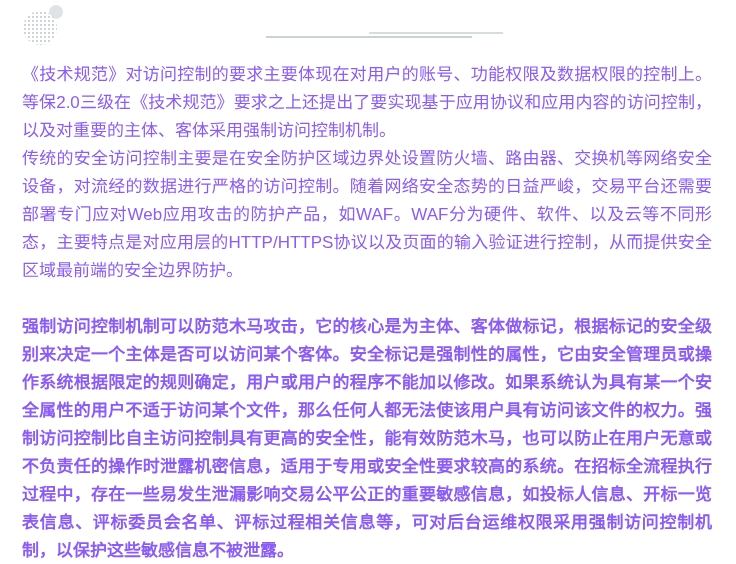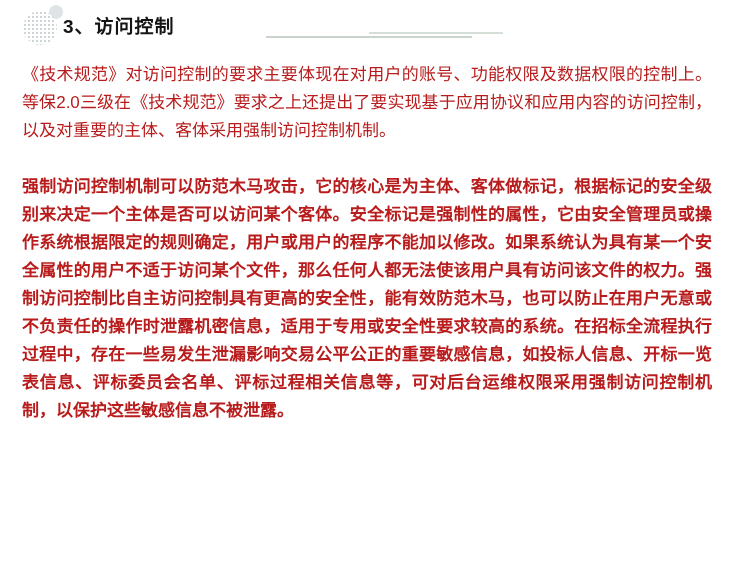--- a/index.html
+++ b/index.html
@@ -66,43 +66,43 @@
     height: 2px;
     background: #c9d4cd;
   }
   .article {
     position: absolute;
     left: 22px;
     top: 61px;
     width: 690px;
     font-size: 17px;
     line-height: 28px;
-    color: #b91c1c;
+    color: #8b5cf6;
     text-align: justify;
     text-justify: inter-ideograph;
   }
   .article p {
     margin: 0;
   }
   .article p.spaced {
     margin-top: 28px;
     font-weight: bold;
   }
 </style>
 </head>
 <body>
 
 <div class="page">
 
   <span class="badge-small"></span>
   <span class="badge-big"></span>
 
-  <div class="page-title">3、访问控制</div>
 
   <div class="rule-upper"></div>
   <div class="rule-lower"></div>
 
   <div class="article">
     <p>《技术规范》对访问控制的要求主要体现在对用户的账号、功能权限及数据权限的控制上。等保2.0三级在《技术规范》要求之上还提出了要实现基于应用协议和应用内容的访问控制，以及对重要的主体、客体采用强制访问控制机制。</p>
+    <p>传统的安全访问控制主要是在安全防护区域边界处设置防火墙、路由器、交换机等网络安全设备，对流经的数据进行严格的访问控制。随着网络安全态势的日益严峻，交易平台还需要部署专门应对Web应用攻击的防护产品，如WAF。WAF分为硬件、软件、以及云等不同形态，主要特点是对应用层的HTTP/HTTPS协议以及页面的输入验证进行控制，从而提供安全区域最前端的安全边界防护。</p>
     <p class="spaced">强制访问控制机制可以防范木马攻击，它的核心是为主体、客体做标记，根据标记的安全级别来决定一个主体是否可以访问某个客体。安全标记是强制性的属性，它由安全管理员或操作系统根据限定的规则确定，用户或用户的程序不能加以修改。如果系统认为具有某一个安全属性的用户不适于访问某个文件，那么任何人都无法使该用户具有访问该文件的权力。强制访问控制比自主访问控制具有更高的安全性，能有效防范木马，也可以防止在用户无意或不负责任的操作时泄露机密信息，适用于专用或安全性要求较高的系统。在招标全流程执行过程中，存在一些易发生泄漏影响交易公平公正的重要敏感信息，如投标人信息、开标一览表信息、评标委员会名单、评标过程相关信息等，可对后台运维权限采用强制访问控制机制，以保护这些敏感信息不被泄露。</p>
   </div>
 
 </div>
 
 </body></html>

